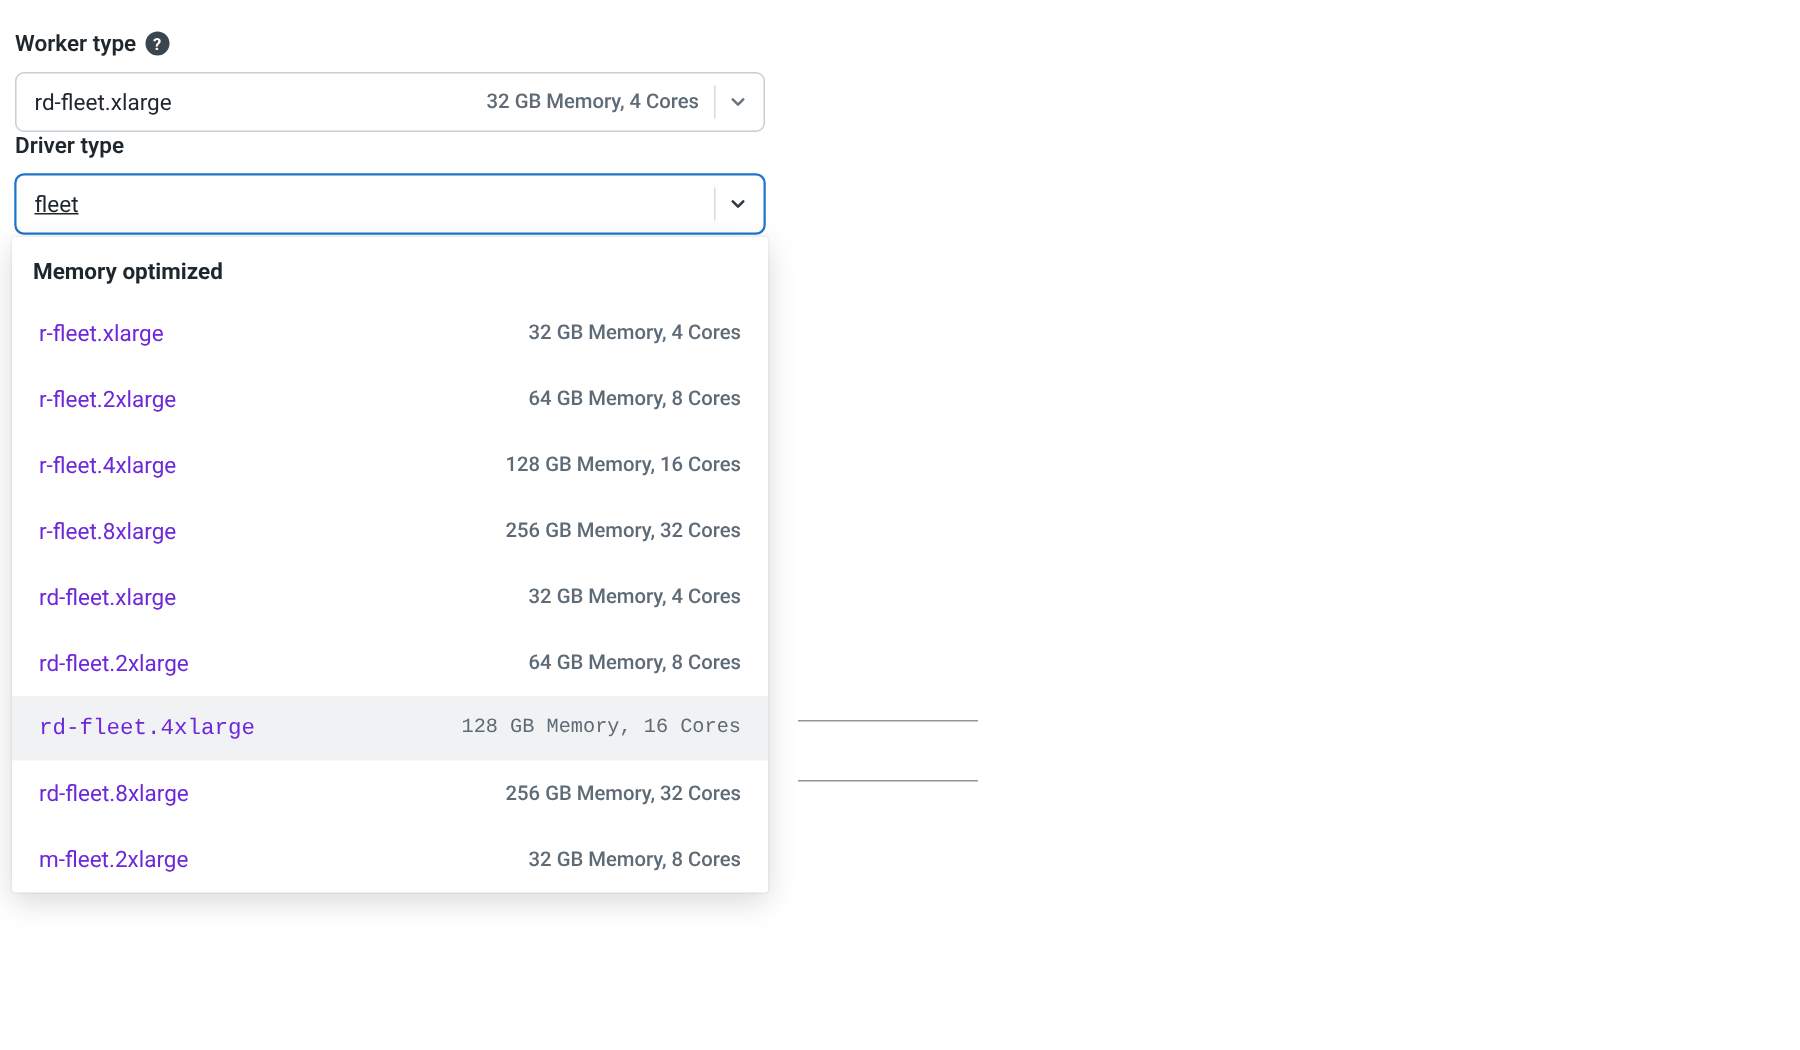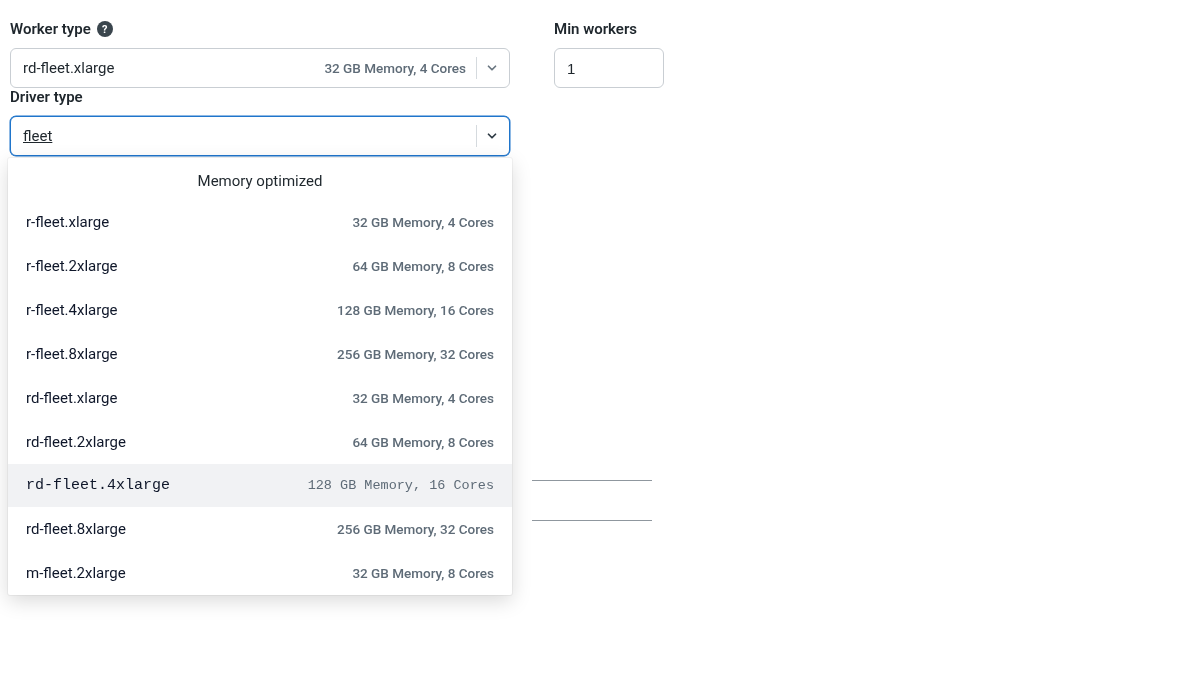--- a/index.html
+++ b/index.html
@@ -101,33 +101,32 @@
   }
   .dropdown-scroll::-webkit-scrollbar { width: 10px; }
   .dropdown-scroll::-webkit-scrollbar-track { background: transparent; }
   .dropdown-scroll::-webkit-scrollbar-thumb {
     background: #a8adb1;
     border-radius: 5px;
   }
   .group-header {
     padding: 14px 14px 10px;
     font-size: 15px;
-    font-weight: 400;
-    color: #1f272d;
-    text-align: center;
+    font-weight: 700;
+    color: #1f272d;
   }
   .option-row {
     display: flex;
     align-items: center;
     justify-content: space-between;
     padding: 13px 18px;
     cursor: pointer;
   }
   .option-row.hovered { background: #f1f2f4; font-family: Liberation Mono, monospace; }
-  .option-name { font-size: 15px; color: #0f172a; }
+  .option-name { font-size: 15px; color: #6d28d9; }
   .option-spec { font-size: 13.5px; color: #5e6b77; font-weight: 500; }
   .bg-line {
     position: absolute;
     left: 522px;
     height: 1px;
     width: 120px;
     background: #8f979e;
   }
 </style>
 </head>
@@ -145,24 +144,20 @@
       <span class="select-spec">32 GB Memory, 4 Cores</span>
       <span class="select-sep"></span>
       <span class="chevron">
         <svg viewBox="0 0 24 24" fill="none" stroke="currentColor" stroke-width="3" stroke-linecap="round" stroke-linejoin="round">
             <polyline points="6 9 12 15 18 9"></polyline>
           </svg>
       </span>
     </div>
   </div>
 
-  <div class="field">
-    <div class="field-label">Min workers</div>
-    <input class="min-workers-input" type="text" value="1" style="">
-  </div>
 </div>
 
 <div class="driver-section">
   <div class="field-label">Driver type</div>
   <div class="select-box focused">
     <span class="select-value">fleet</span>
     <span class="select-spacer"></span>
     <span class="select-sep"></span>
     <span class="chevron dark">
       <svg viewBox="0 0 24 24" fill="none" stroke="currentColor" stroke-width="3" stroke-linecap="round" stroke-linejoin="round">

